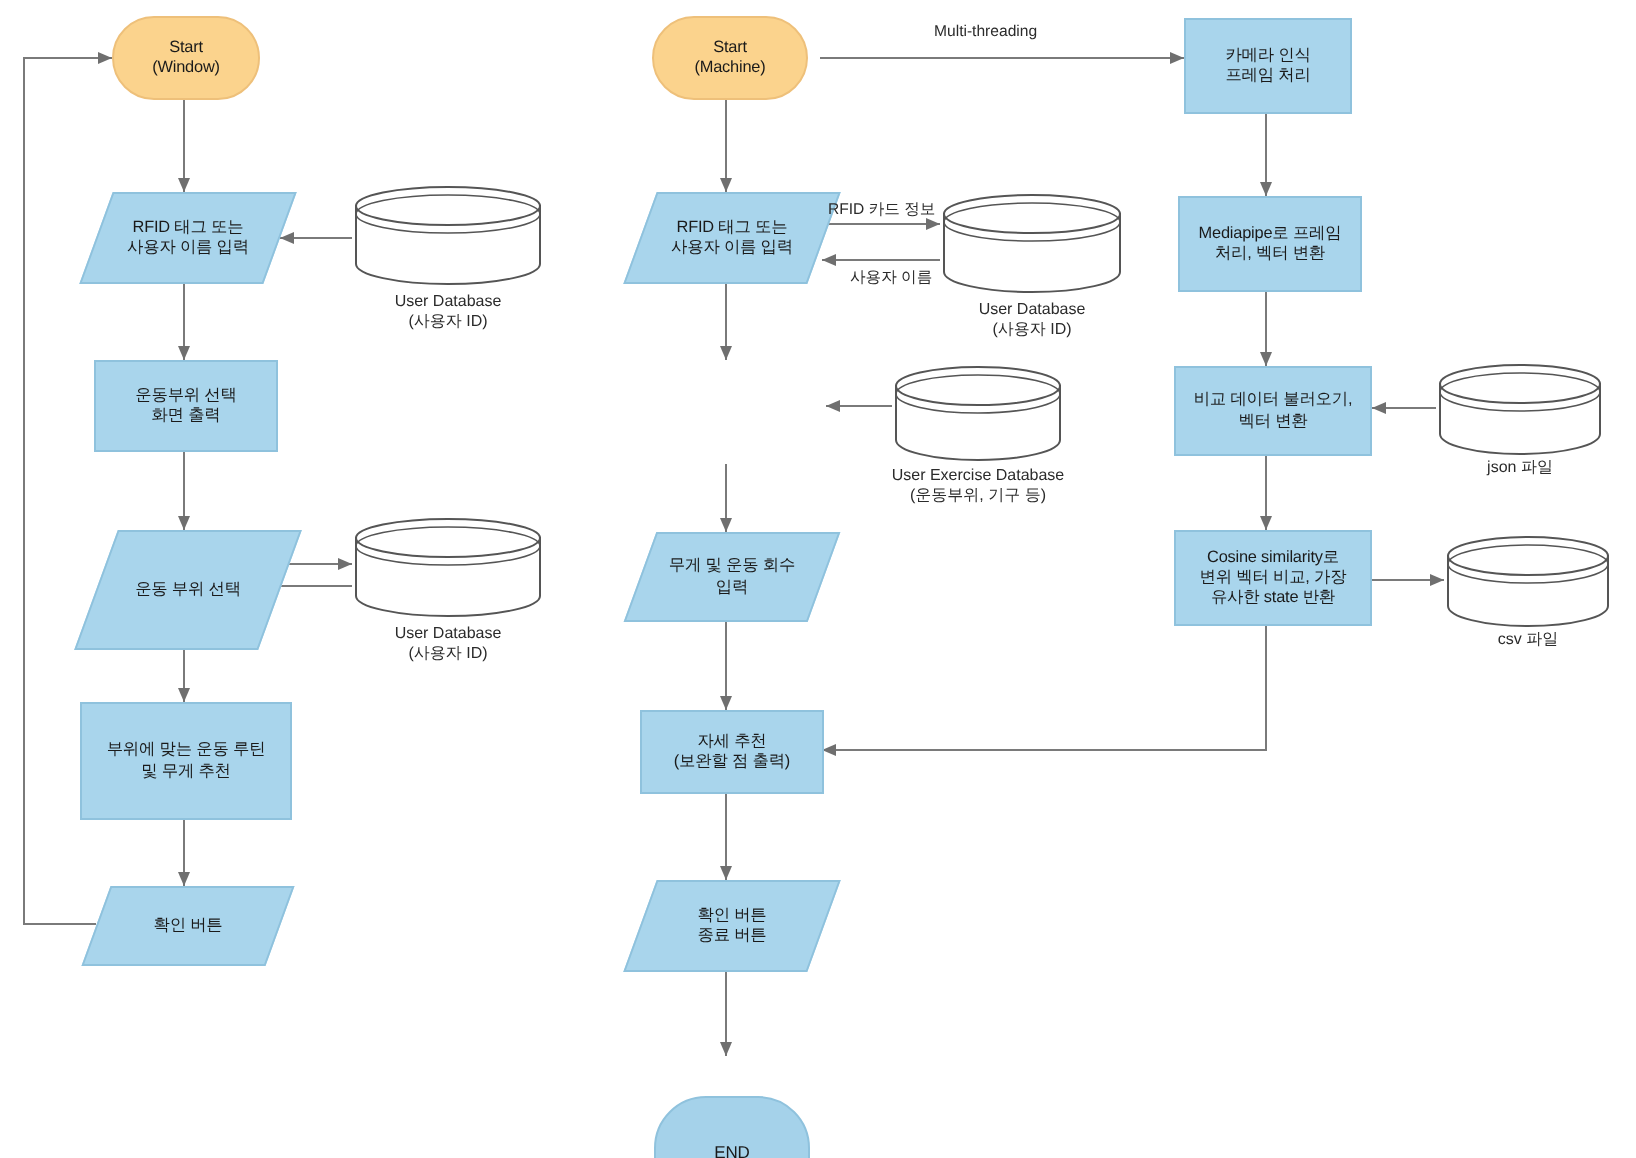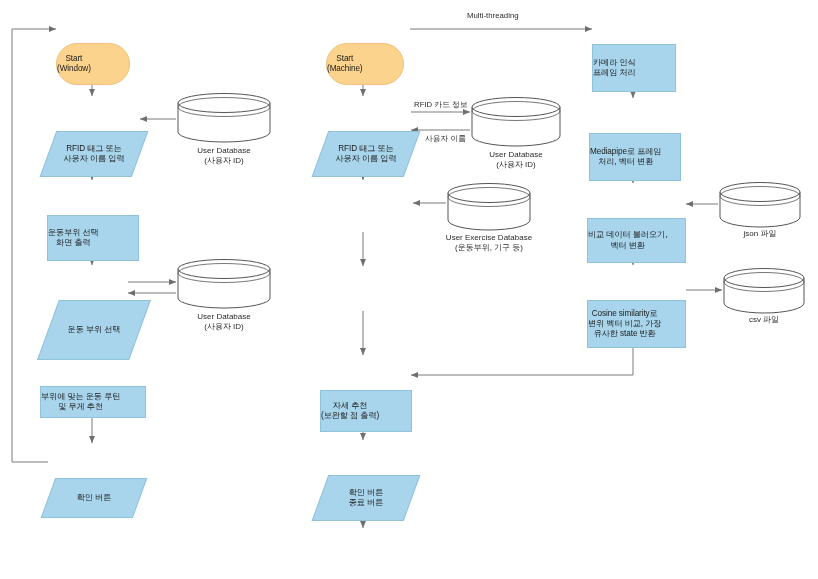--- a/index.html
+++ b/index.html
@@ -23,26 +23,26 @@
     top: 0;
     width: 818px;
     height: 579px;
     pointer-events: none;
   }
   .node {
     position: absolute;
     box-sizing: border-box;
     display: flex;
     align-items: center;
+    justify-content: center;
     text-align: center;
     color: #1a1a1a;
     line-height: 1.25;
     white-space: pre-line;
     letter-spacing: -0.1px;
-    margin-top: 35px;
   }
   .process {
     background: #a9d5ec;
     border: 1px solid #8fc2dd;
     font-size: 8.2px;
   }
   .io {
     font-size: 8.2px;
     background: transparent;
     border: none;
@@ -161,21 +161,21 @@
   <div class="node process" style="left:47px; top:180px; width:92px; height:46px;">
     <span>운동부위 선택
 화면 출력</span>
   </div>
 
   <div class="node io" style="left:48px; top:265px; width:92px; height:60px;">
     <span class="ioshape"></span>
     <span class="iolabel">운동 부위 선택</span>
   </div>
 
-  <div class="node process" style="left:40px; top:351px; width:106px; height:32px;">
+  <div class="node process" style="left:40px; top:351px; width:106px; height:59px;">
     <span>부위에 맞는 운동 루틴
 및 무게 추천</span>
   </div>
 
   <div class="node io" style="left:48px; top:443px; width:92px; height:40px;">
     <span class="ioshape"></span>
     <span class="iolabel">확인 버튼</span>
   </div>
 
   <div class="db" style="left:176px; top:92px; width:96px; height:52px;">
@@ -203,20 +203,25 @@
 (Machine)</span>
   </div>
 
   <div class="node io" style="left:320px; top:96px; width:92px; height:46px;">
     <span class="ioshape"></span>
     <span class="iolabel">RFID 태그 또는
 사용자 이름 입력</span>
   </div>
 
 
+  <div class="node io" style="left:320px; top:266px; width:92px; height:45px;">
+    <span class="ioshape"></span>
+    <span class="iolabel">무게 및 운동 회수
+입력</span>
+  </div>
 
   <div class="node process" style="left:320px; top:355px; width:92px; height:42px;">
     <span>자세 추천
 (보완할 점 출력)</span>
   </div>
 
   <div class="node io" style="left:320px; top:440px; width:92px; height:46px;">
     <span class="ioshape"></span>
     <span class="iolabel">확인 버튼
 종료 버튼</span>

